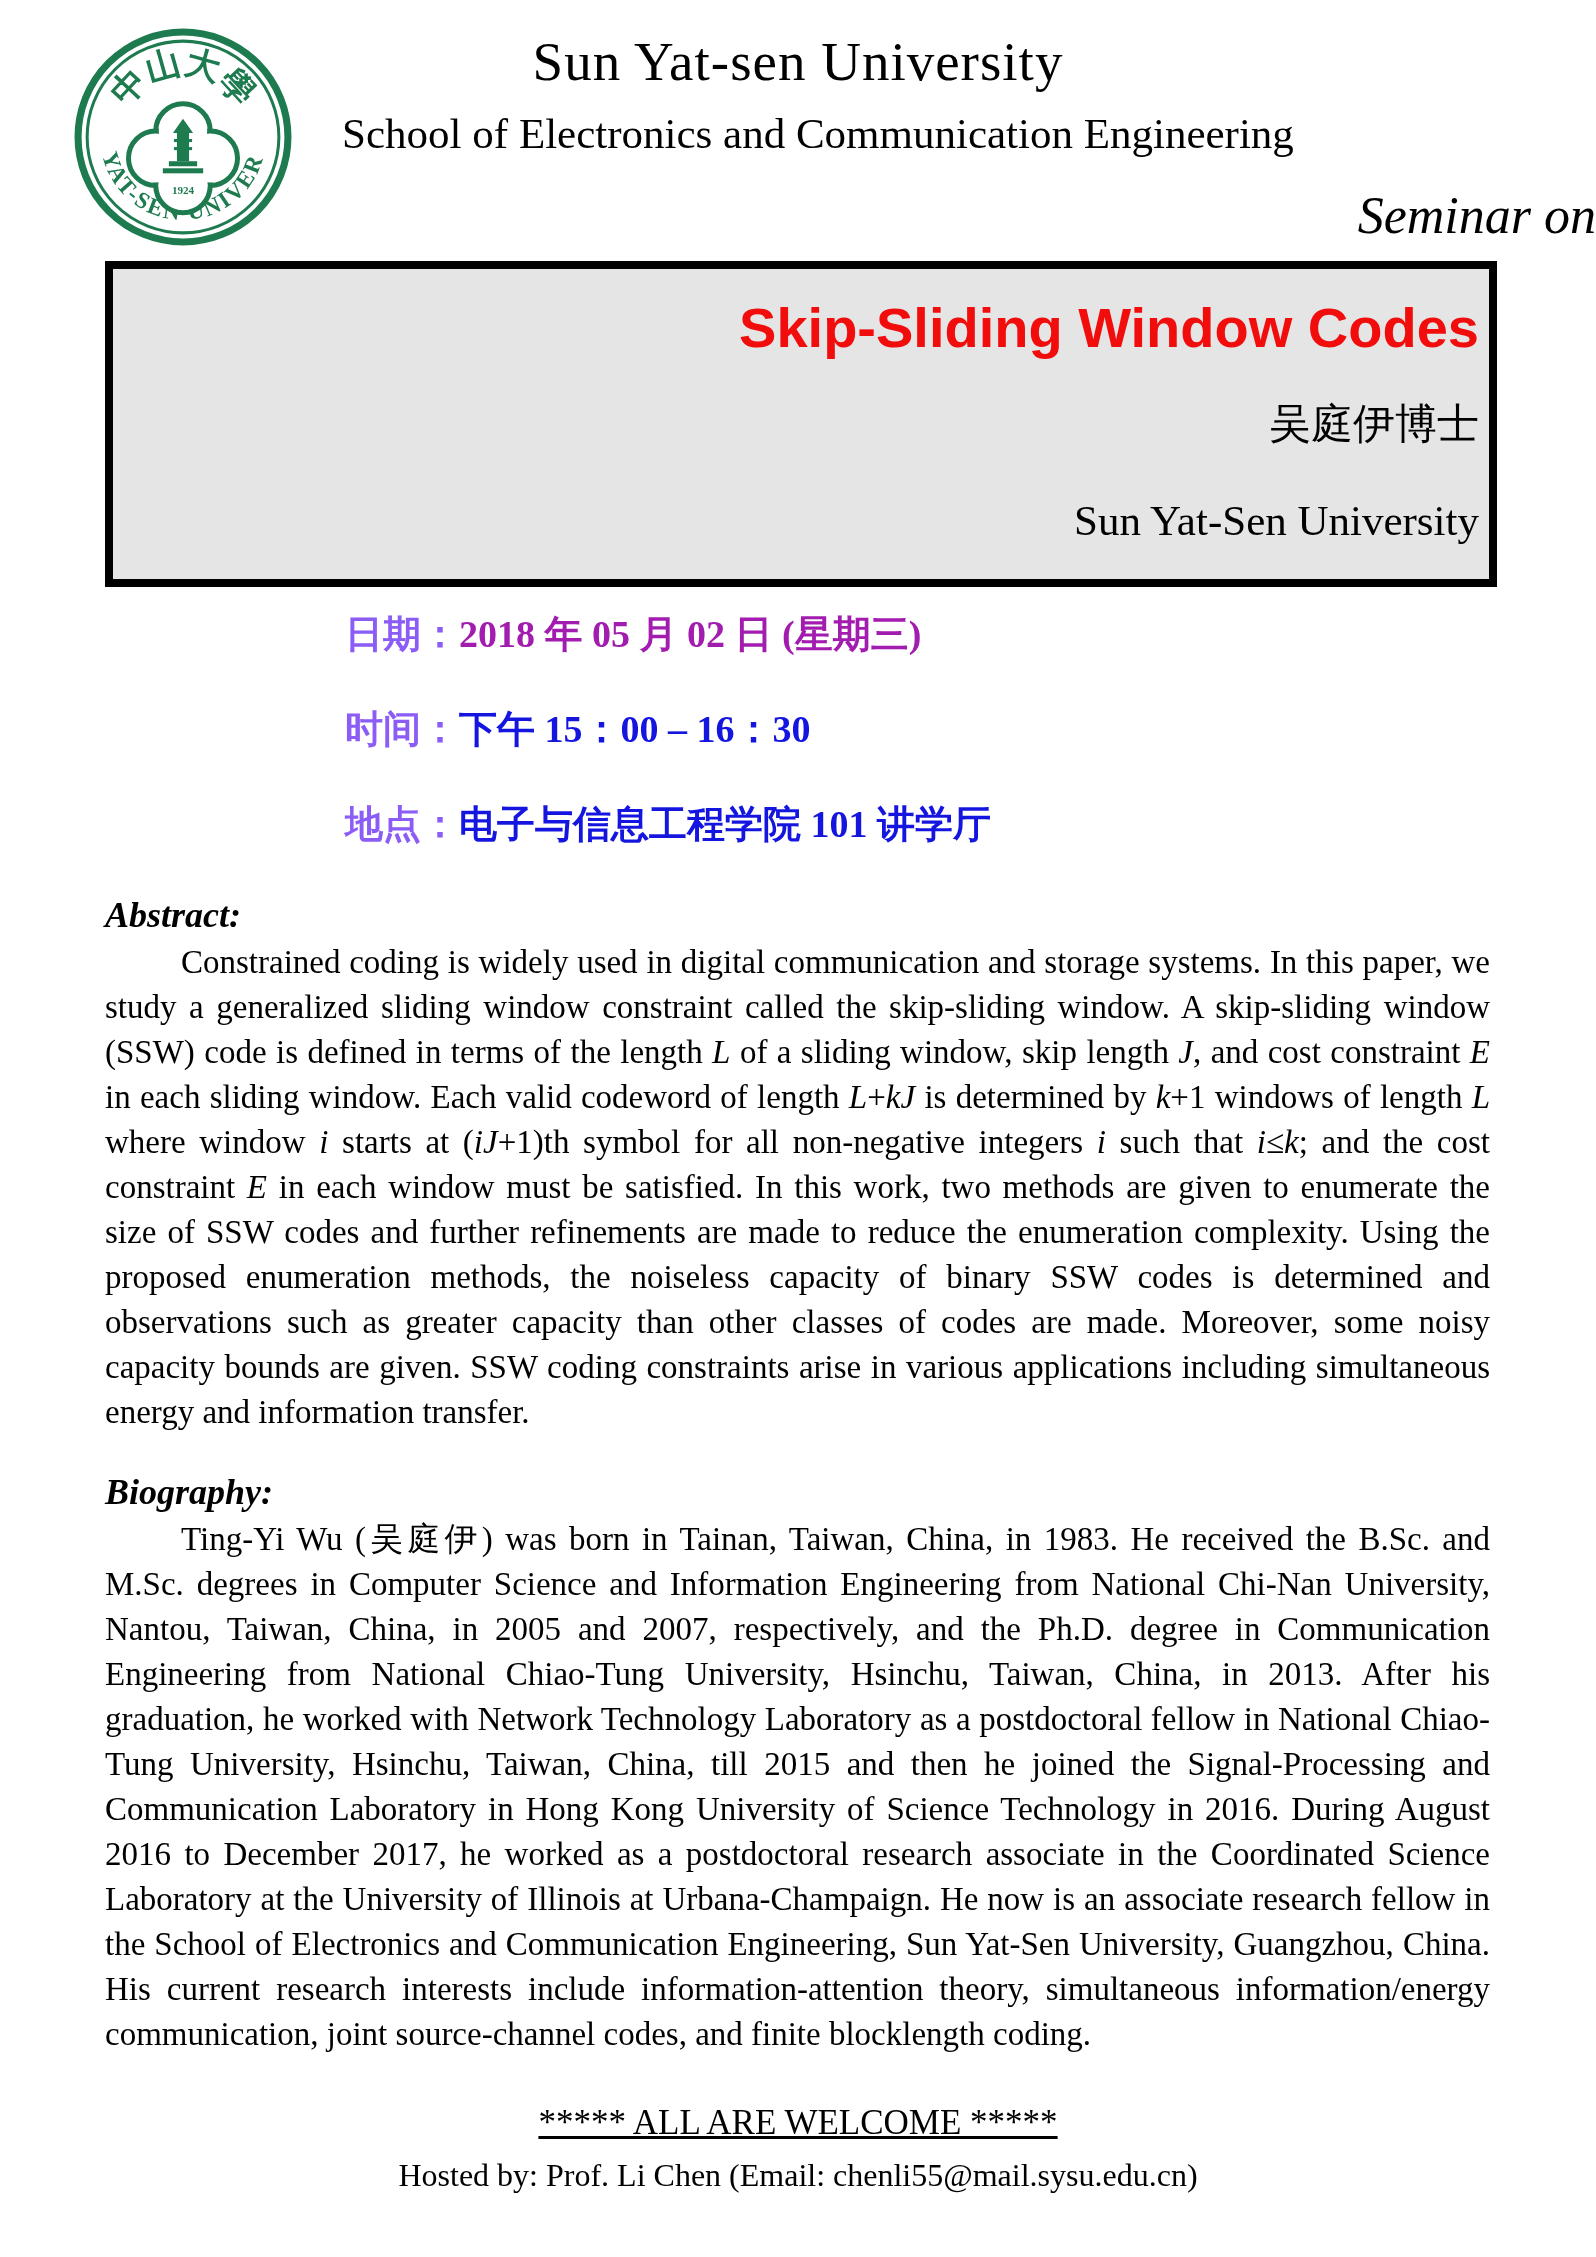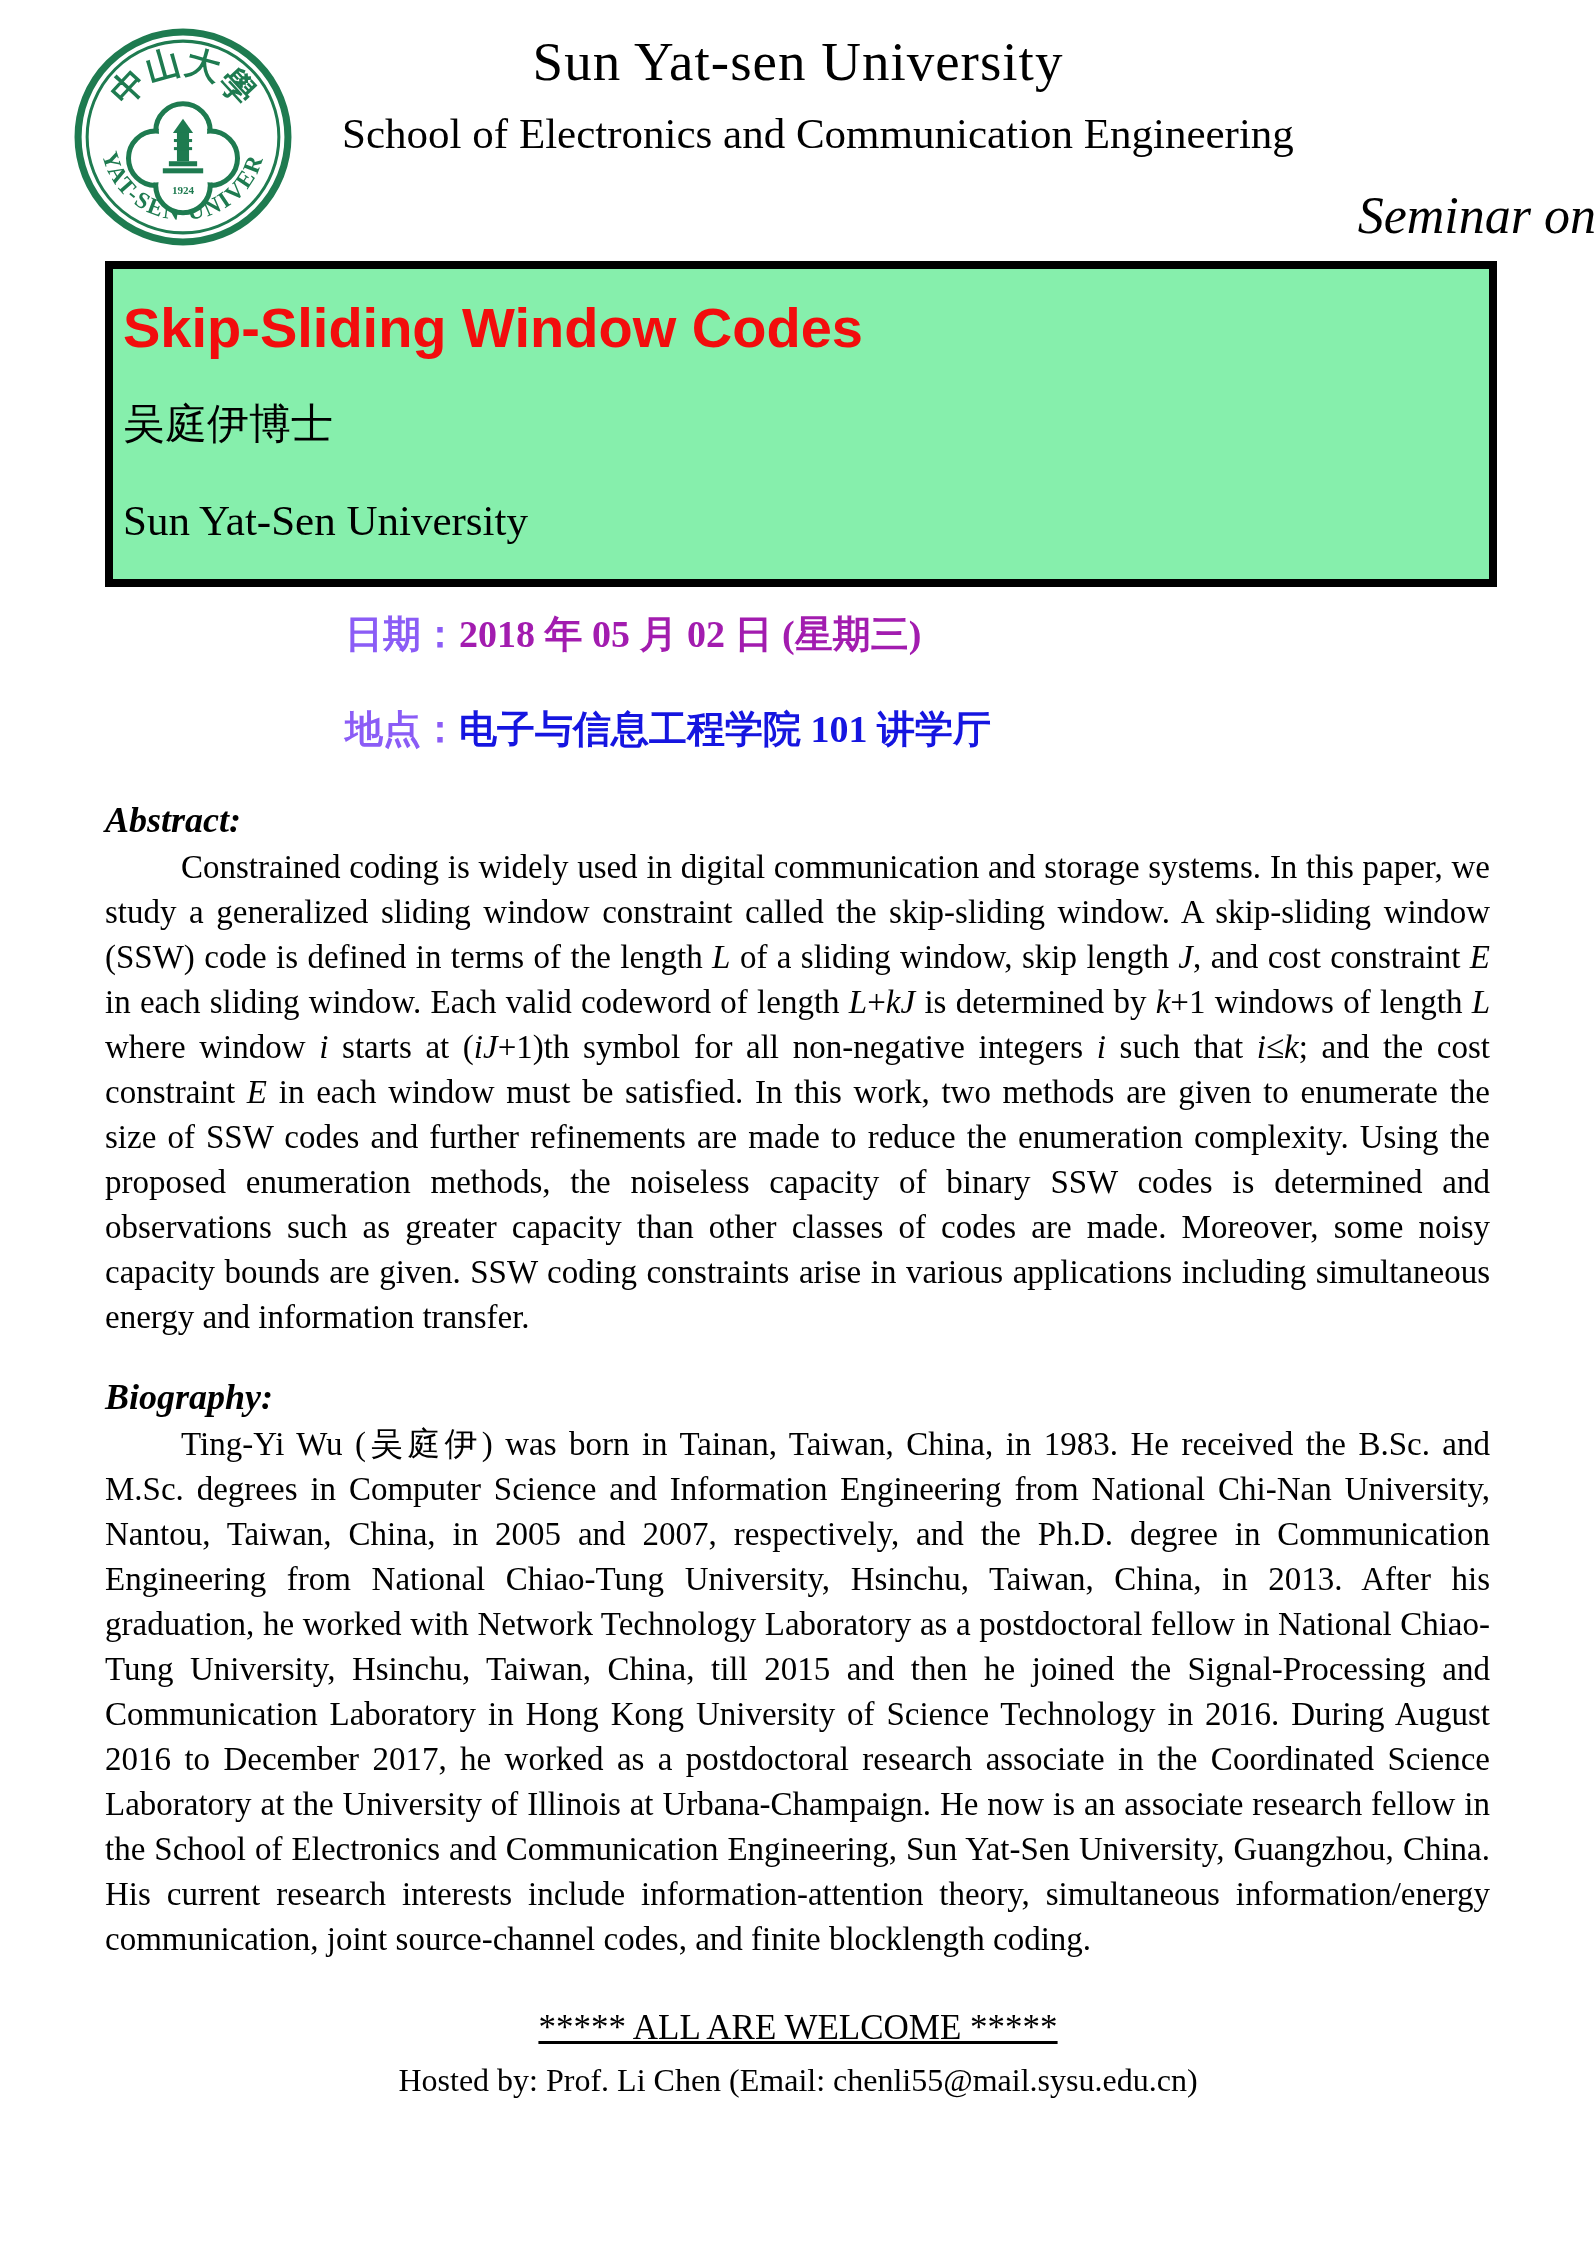--- a/index.html
+++ b/index.html
@@ -20,23 +20,23 @@
   }
   .header { text-align: center; padding-top: 30px; }
   .uni-title { font-size: 55px; font-weight: normal; letter-spacing: 1px; }
   .school-title { font-size: 43px; font-weight: normal; margin-top: 16px; padding-left: 40px; }
   .seminar-on { font-size: 52px; font-style: italic; margin-top: 28px; text-align: right; }
 
   
   .seminar-box {
     margin: 16px 99px 0 105px;
     border: 8px solid #000;
-    text-align: left;
+    text-align: right;
     padding: 26px 10px 34px 10px;
-    background: #86efac;
+    background: #e5e5e5;
   }
   .talk-title {
     font-family: "Liberation Sans", "DejaVu Sans", sans-serif;
     font-weight: bold; font-size: 56px;
   }
   .speaker-name { font-size: 42px; margin-top: 36px; }
   .aff-line1 { font-size: 43px; margin-top: 42px; }
   .aff-line2 { font-size: 43px; margin-top: 44px; }
 
   
@@ -116,20 +116,23 @@
     <div class="talk-title" id="talk-title" style="color: rgb(242, 13, 13);">Skip-Sliding Window Codes</div>
     <div class="speaker-name">吴庭伊博士</div>
     <div class="aff-line2">Sun Yat-Sen University</div>
   </div>
 
   <div class="details">
     <div class="detail-line">
       <span class="detail-label">日期：</span><span class="detail-value accent" style="color: #a21caf;">2018 年 05 月 02 日  (星期三)</span>
     </div>
     <div class="detail-line">
+      <span class="detail-label">时间：</span><span class="detail-value accent" style="color: rgb(21, 21, 224);">下午 15：00 – 16：30</span>
+    </div>
+    <div class="detail-line">
       <span class="detail-label">地点：</span><span class="detail-value accent" style="color: rgb(21, 21, 224);">电子与信息工程学院  101 讲学厅</span>
     </div>
   </div>
 
   <div class="section">
     <div class="section-heading">Abstract:</div>
     <p class="para"><span>Constrained coding is widely used in digital communication and storage systems. In this paper, we study a generalized sliding window constraint called the skip-sliding window. A skip-sliding window (SSW) code is defined in terms of the length </span><i>L</i><span> of a sliding window, skip length </span><i>J</i><span>, and cost constraint </span><i>E</i><span> in each sliding window. Each valid codeword of length </span><i>L</i><span>+</span><i>kJ</i><span> is determined by </span><i>k</i><span>+1 windows of length </span><i>L</i><span> where window </span><i>i</i><span> starts at (</span><i>iJ</i><span>+1)th symbol for all non-negative integers </span><i>i</i><span> such that </span><i>i</i><span>≤</span><i>k</i><span>; and the cost constraint </span><i>E</i><span> in each window must be satisfied. In this work, two methods are given to enumerate the size of SSW codes and further refinements are made to reduce the enumeration complexity. Using the proposed enumeration methods, the noiseless capacity of binary SSW codes is determined and observations such as greater capacity than other classes of codes are made. Moreover, some noisy capacity bounds are given. SSW coding constraints arise in various applications including simultaneous energy and information transfer.</span></p>
   </div>
 
   <div class="section bio-section">

